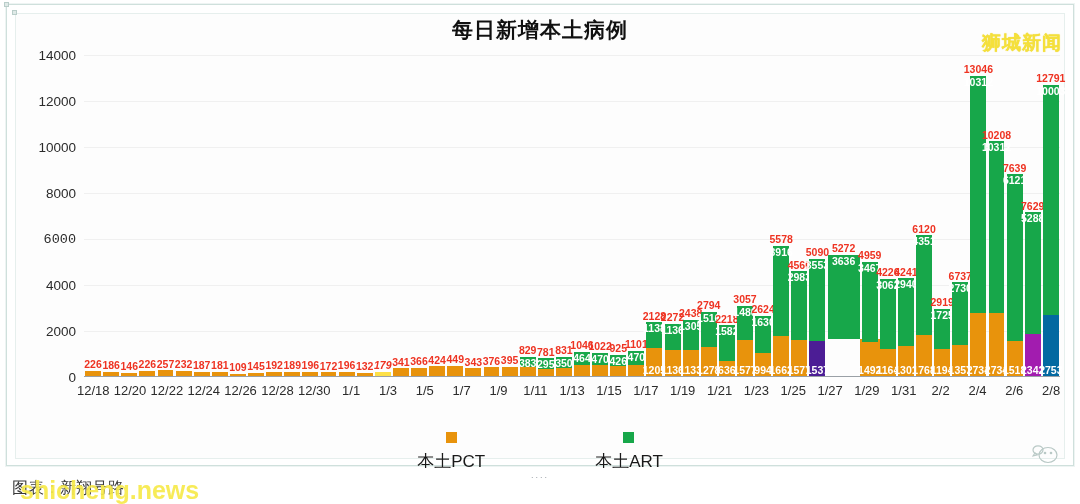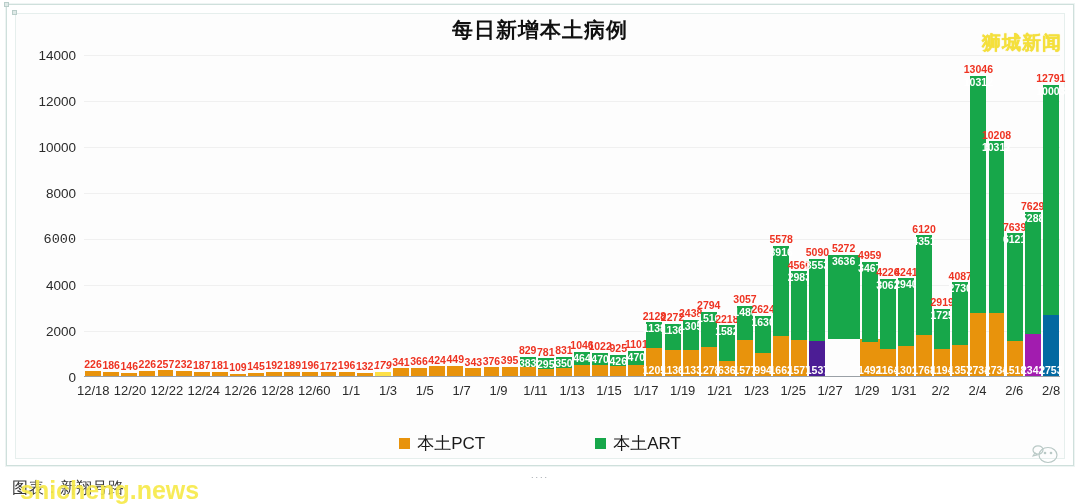--- a/index.html
+++ b/index.html
@@ -179,20 +179,21 @@
     justify-content: center;
     gap: 110px;
     align-items: center;
   }
   .legend-item {
     display: flex;
     align-items: center;
     gap: 7px;
     font-size: 17px;
     color: #1a1a1a;
+    flex-direction: column;
   }
   .legend-swatch {
     width: 11px; height: 11px;
     display: inline-block;
   }
 
   
   #bottom-strip {
     position: absolute;
     left: 0; top: 468px;
@@ -582,21 +583,21 @@
             <div class="seg seg-art" style="height: 39.675px; background: rgb(23, 167, 74);">
               <span class="lbl-total" style="color: rgb(238, 51, 34);">2919</span>
               <span class="lbl-in">1725</span>
             </div>
             <div class="seg seg-pct" style="height: 27.462px; background: rgb(232, 147, 12);">
               <span class="lbl-in-pct">1194</span>
             </div>
           </div>
           <div class="bar-slot">
             <div class="seg seg-art" style="height: 62.79px; background: rgb(23, 167, 74);">
-              <span class="lbl-total" style="color: rgb(238, 51, 34);">4087</span>
+              <span class="lbl-total" style="color: rgb(238, 51, 34);">6737</span>
               <span class="lbl-in">2730</span>
             </div>
             <div class="seg seg-pct" style="height: 31.211px; background: rgb(232, 147, 12);">
               <span class="lbl-in-pct">1357</span>
             </div>
           </div>
           <div class="bar-slot">
             <div class="seg seg-art" style="height: 237.176px; background: rgb(23, 167, 74);">
               <span class="lbl-total" style="color: rgb(238, 51, 34);">13046</span>
               <span class="lbl-in">10312</span>
@@ -608,21 +609,21 @@
           <div class="bar-slot">
             <div class="seg seg-art" style="height: 171.902px; background: rgb(23, 167, 74);">
               <span class="lbl-total" style="color: rgb(238, 51, 34);">10208</span>
               <span class="lbl-in">10312</span>
             </div>
             <div class="seg seg-pct" style="height: 62.882px; background: rgb(232, 147, 12);">
               <span class="lbl-in-pct">2734</span>
             </div>
           </div>
           <div class="bar-slot">
-            <div class="seg seg-art" style="height: 108px; background: rgb(23, 167, 74);">
+            <div class="seg seg-art" style="height: 167px; background: rgb(23, 167, 74);">
               <span class="lbl-total" style="color: rgb(238, 51, 34);">7639</span>
               <span class="lbl-in">6121</span>
             </div>
             <div class="seg seg-pct" style="height: 34.914px; background: rgb(232, 147, 12);">
               <span class="lbl-in-pct">1518</span>
             </div>
           </div>
           <div class="bar-slot">
             <div class="seg seg-art" style="height: 121.624px; background: rgb(23, 167, 74);">
               <span class="lbl-total" style="color: rgb(238, 51, 34);">7629</span>
@@ -662,21 +663,21 @@
         <div class="x-slot"></div>
         <div class="x-slot">
           <span class="x-lbl">12/26</span>
         </div>
         <div class="x-slot"></div>
         <div class="x-slot">
           <span class="x-lbl">12/28</span>
         </div>
         <div class="x-slot"></div>
         <div class="x-slot">
-          <span class="x-lbl">12/60</span>
+          <span class="x-lbl">12/30</span>
         </div>
         <div class="x-slot"></div>
         <div class="x-slot">
           <span class="x-lbl">1/1</span>
         </div>
         <div class="x-slot"></div>
         <div class="x-slot">
           <span class="x-lbl">1/3</span>
         </div>
         <div class="x-slot"></div>

